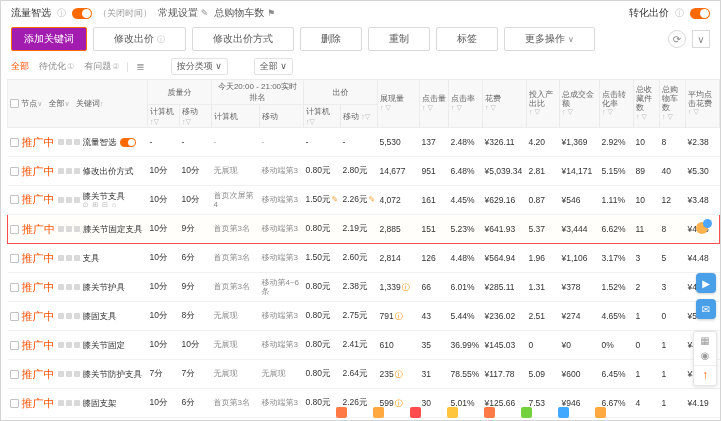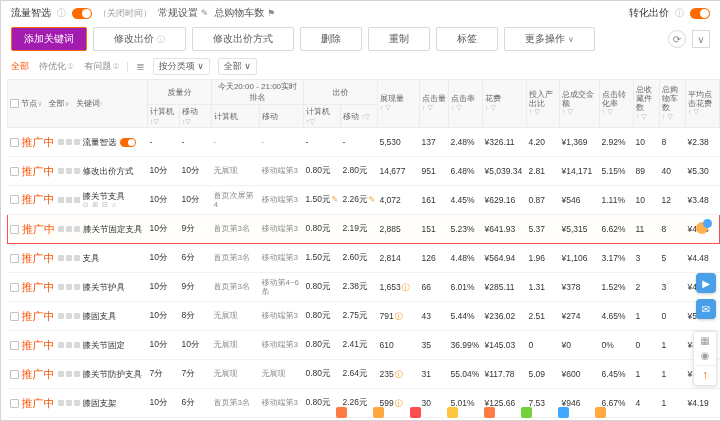--- a/index.html
+++ b/index.html
@@ -30,21 +30,21 @@
   .icon-btn.round { border-radius:50%; }
 
   
   .filterbar { display:flex; align-items:center; gap:8px; padding:3px 10px 4px; font-size:9px; }
   .filter-tabs { display:flex; gap:10px; align-items:center; }
   .ftab { color:#8c8c8c; cursor:pointer; }
   .ftab.active { color:#ff5000; }
   .fcount { color:#bfbfbf; font-size:8px; margin-left:1px; }
   .vdiv { width:1px; height:10px; background:#e0e0e0; }
   .sort-ic { color:#8c8c8c; font-size:10px; cursor:pointer; }
-  .mini-select { border:1px solid #e2e2e2; border-radius:2px; padding:1px 5px; color:#595959; font-size:9px; cursor:pointer; background:#fff; }
+  .mini-select { border:1px solid #e2e2e2; border-radius:2px; padding:1px 5px; color:#595959; font-size:9px; cursor:pointer; background:#fff;margin-left:18px; }
 
   
   table { border-collapse:collapse; table-layout:fixed; width:709px; margin:0 6px; }
   thead th { background:#f8f8f8; border:1px solid #ececec; color:#666; font-weight:normal; font-size:8px; padding:1px 2px; text-align:left; vertical-align:middle; }
   th.group { text-align:center; }
   th.metric div.lab { line-height:1.1; }
   .sorts { color:#b8b8b8; font-size:7px; }
   .th-kw { display:table-cell; }
   .hdr-dd { color:#666; margin-right:4px; cursor:pointer; }
   .hdr-dd .car { color:#b0b0b0; font-size:7px; }
@@ -402,21 +402,21 @@
           <td>9分</td>
           <td class="rankc wrapok">首页第3名</td>
           <td class="rankc wrapok">移动端第3</td>
           <td><span>0.80元</span></td>
           <td><span>2.19元</span></td>
           <td><span>2,885</span></td>
           <td>151</td>
           <td>5.23%</td>
           <td>¥641.93</td>
           <td>5.37</td>
-          <td>¥5,315</td>
+          <td>¥3,444</td>
           <td>6.62%</td>
           <td>11</td>
           <td>8</td>
           <td>¥4.25</td>
         </tr>
         <tr>
           <td class="td-kw">
             <span class="kwflex">
               <span class="cb"></span>
               <span class="status">推广中</span>
@@ -469,21 +469,21 @@
 
               </span>
             </span>
           </td>
           <td>10分</td>
           <td>9分</td>
           <td class="rankc wrapok">首页第3名</td>
           <td class="rankc wrapok">移动第4~6条</td>
           <td><span>0.80元</span></td>
           <td><span>2.38元</span></td>
-          <td><span>1,653</span><span class="warn">ⓘ</span></td>
+          <td><span>1,339</span><span class="warn">ⓘ</span></td>
           <td>66</td>
           <td>6.01%</td>
           <td>¥285.11</td>
           <td>1.31</td>
           <td>¥378</td>
           <td>1.52%</td>
           <td>2</td>
           <td>3</td>
           <td>¥4.32</td>
         </tr>
@@ -579,21 +579,21 @@
             </span>
           </td>
           <td>7分</td>
           <td>7分</td>
           <td class="rankc wrapok">无展现</td>
           <td class="rankc wrapok">无展现</td>
           <td><span>0.80元</span></td>
           <td><span>2.64元</span></td>
           <td><span>235</span><span class="warn">ⓘ</span></td>
           <td>31</td>
-          <td>55.04%</td>
+          <td>78.55%</td>
           <td>¥117.78</td>
           <td>5.09</td>
           <td>¥600</td>
           <td>6.45%</td>
           <td>1</td>
           <td>1</td>
           <td>¥3.80</td>
         </tr>
         <tr>
           <td class="td-kw">

